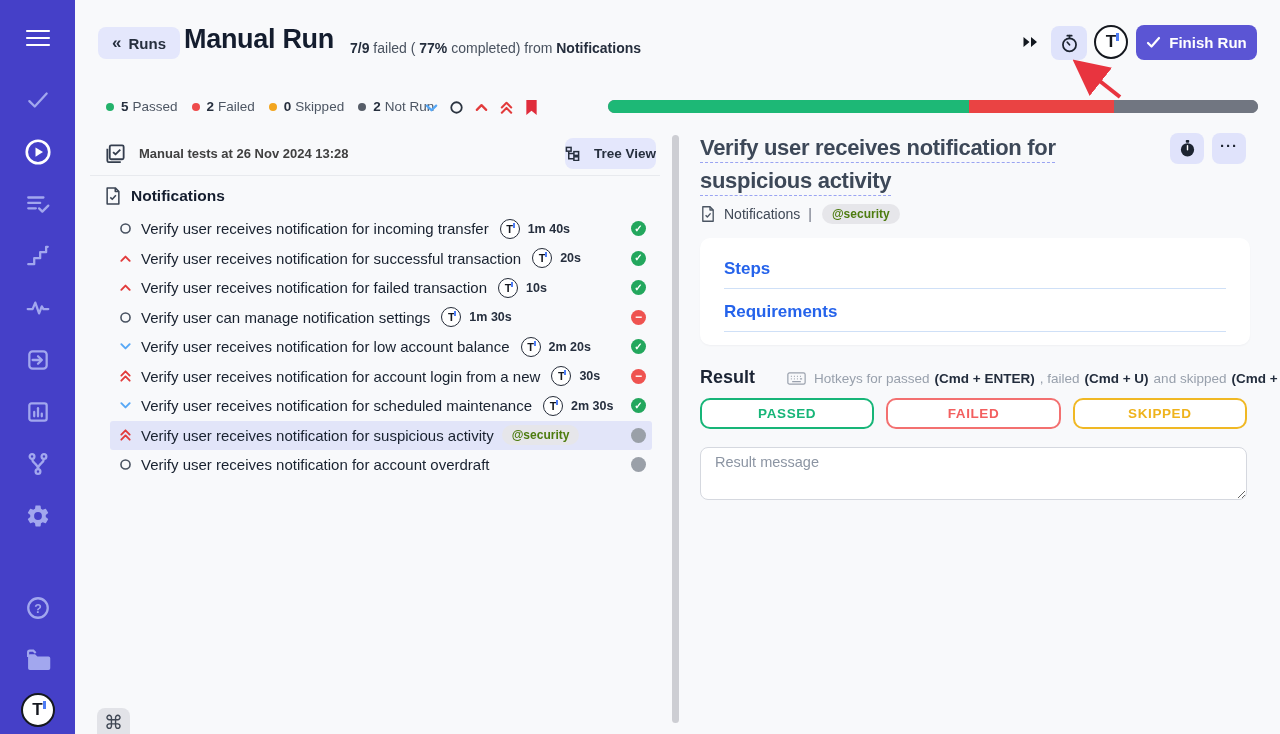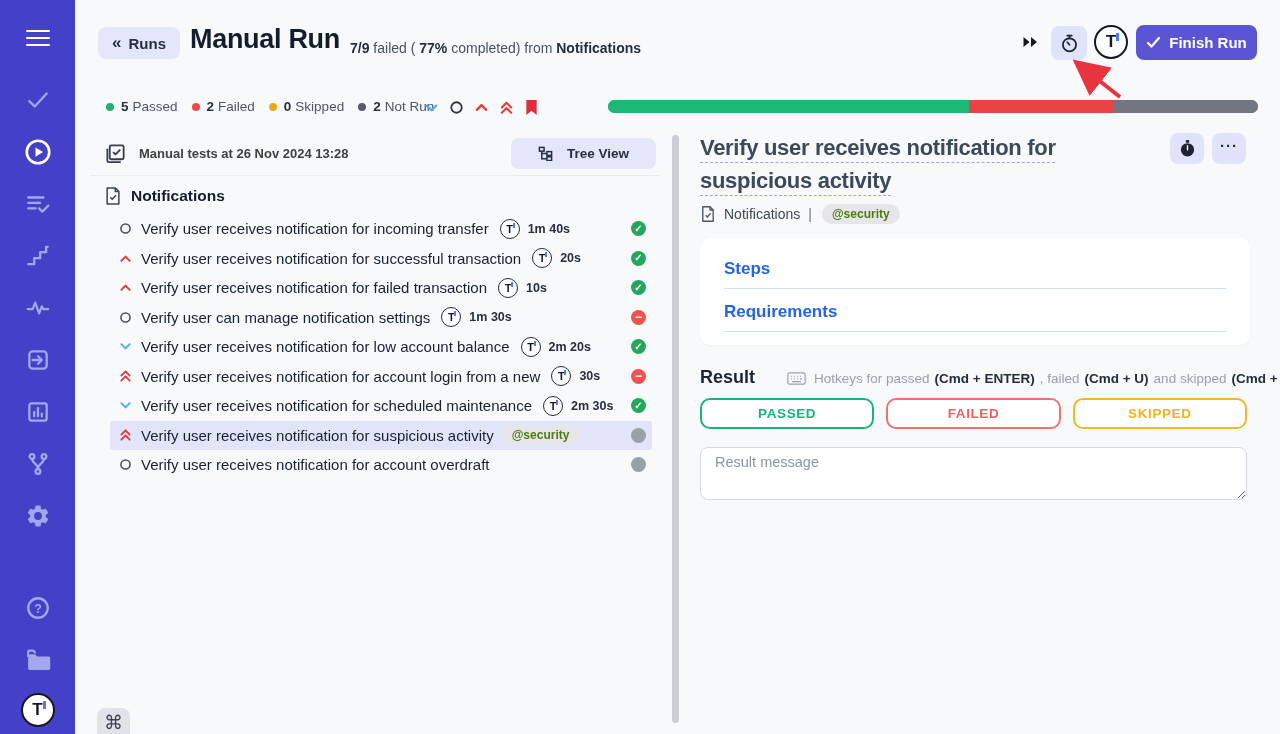--- a/index.html
+++ b/index.html
@@ -13,21 +13,21 @@
   .sb-bottom { margin-top:auto; }
   .sb-ic { stroke:#a2a7ee; fill:none; stroke-width:2.1; stroke-linecap:round; stroke-linejoin:round; }
   .sb-ic-fill { fill:#a2a7ee; stroke:none; }
   .sb-white { stroke:#ffffff; }
   .logo-badge { width:34px; height:34px; border-radius:50%; background:#fff; border:2.5px solid #15181f; color:#15181f; font-weight:800; font-size:17px; display:flex; align-items:center; justify-content:center; position:relative; }
   .logo-badge::after { content:""; position:absolute; top:6px; right:7px; width:3px; height:8px; background:#4f7df5; }
 
   
   .btn-runs { position:absolute; left:98px; top:27px; height:32px; padding:0 14px; background:#e4e7fc; border:none; border-radius:8px; font-family:inherit; font-size:15px; font-weight:700; color:#262f3e; display:flex; align-items:center; gap:7px; cursor:pointer; }
   .btn-runs .chev { font-size:17px; font-weight:700; }
-  .page-title { position:absolute; left:190px; top:24px; font-size:27px; font-weight:800; color:#141d2e; letter-spacing:-0.3px; }
+  .page-title { position:absolute; left:184px; top:24px; font-size:27px; font-weight:800; color:#141d2e; letter-spacing:-0.3px; }
   .subtitle { position:absolute; left:350px; top:40px; font-size:14px; color:#49525f; }
   .subtitle b { color:#252e3d; font-weight:800; }
   .ff-icon { position:absolute; left:1022px; top:35px; cursor:pointer; }
   .btn-timer { position:absolute; left:1051px; top:26px; width:36px; height:34px; background:#dfe3fb; border:none; border-radius:8px; display:flex; align-items:center; justify-content:center; cursor:pointer; }
   .hdr-logo { position:absolute; left:1094px; top:25px; cursor:pointer; }
   .btn-finish { position:absolute; left:1136px; top:25px; width:121px; height:35px; background:#5b55d4; color:#fff; border:none; border-radius:8px; font-family:inherit; font-size:15px; font-weight:700; display:flex; align-items:center; justify-content:center; gap:8px; cursor:pointer; }
   .red-arrow { position:absolute; left:1062px; top:55px; pointer-events:none; }
 
   
   .counts { position:absolute; left:106px; top:99px; display:flex; align-items:center; gap:14px; font-size:13.5px; }
@@ -39,21 +39,21 @@
   .filters span { display:flex; cursor:pointer; }
   .progress { position:absolute; left:608px; top:100px; width:650px; height:13px; border-radius:7px; overflow:hidden; display:flex; background:#717681; }
   .pg-green { background:#1db876; height:100%; }
   .pg-red { background:#ea4343; height:100%; }
   .pg-gray { background:#717681; height:100%; flex:1; }
 
   
   .run-head { position:absolute; left:90px; top:131px; width:570px; height:45px; border-bottom:1px solid #e8eaee; display:flex; align-items:center; }
   .run-head .ric { margin-left:14px; }
   .run-title { margin-left:12px; font-size:13px; font-weight:700; color:#404040; }
-  .btn-tree { position:absolute; right:4px; top:7px; height:31px; padding:0 27px; background:#e4e7fc; border:none; border-radius:8px; font-family:inherit; font-size:13.5px; font-weight:700; color:#262f3e; display:flex; align-items:center; gap:14px; cursor:pointer; }
+  .btn-tree { position:absolute; right:4px; top:7px; height:31px; padding:0 0; background:#e4e7fc; border:none; border-radius:8px; font-family:inherit; font-size:13.5px; font-weight:700; color:#262f3e; display:flex; align-items:center; gap:14px; cursor:pointer; }
   .folder-row { position:absolute; left:104px; top:186px; display:flex; align-items:center; gap:9px; cursor:pointer; }
   .folder-row .fname { font-size:15.5px; font-weight:700; color:#141d2e; }
   .test-list { position:absolute; left:110px; top:214px; width:542px; }
   .trow { display:flex; align-items:center; height:29.5px; padding:0 6px 0 8px; cursor:pointer; border-radius:3px; }
   .trow.selected { background:#e2e5f9; }
   .prio { width:14px; display:flex; justify-content:center; margin-right:9px; flex:none; }
   .prio svg { display:none; }
   .prio-none .p-none, .prio-high .p-high, .prio-highest .p-highest, .prio-low .p-low { display:block; }
   .ttl { font-size:15px; font-weight:500; color:#18212f; white-space:nowrap; }
   .twrap { display:flex; align-items:center; gap:8px; margin-left:11px; }

